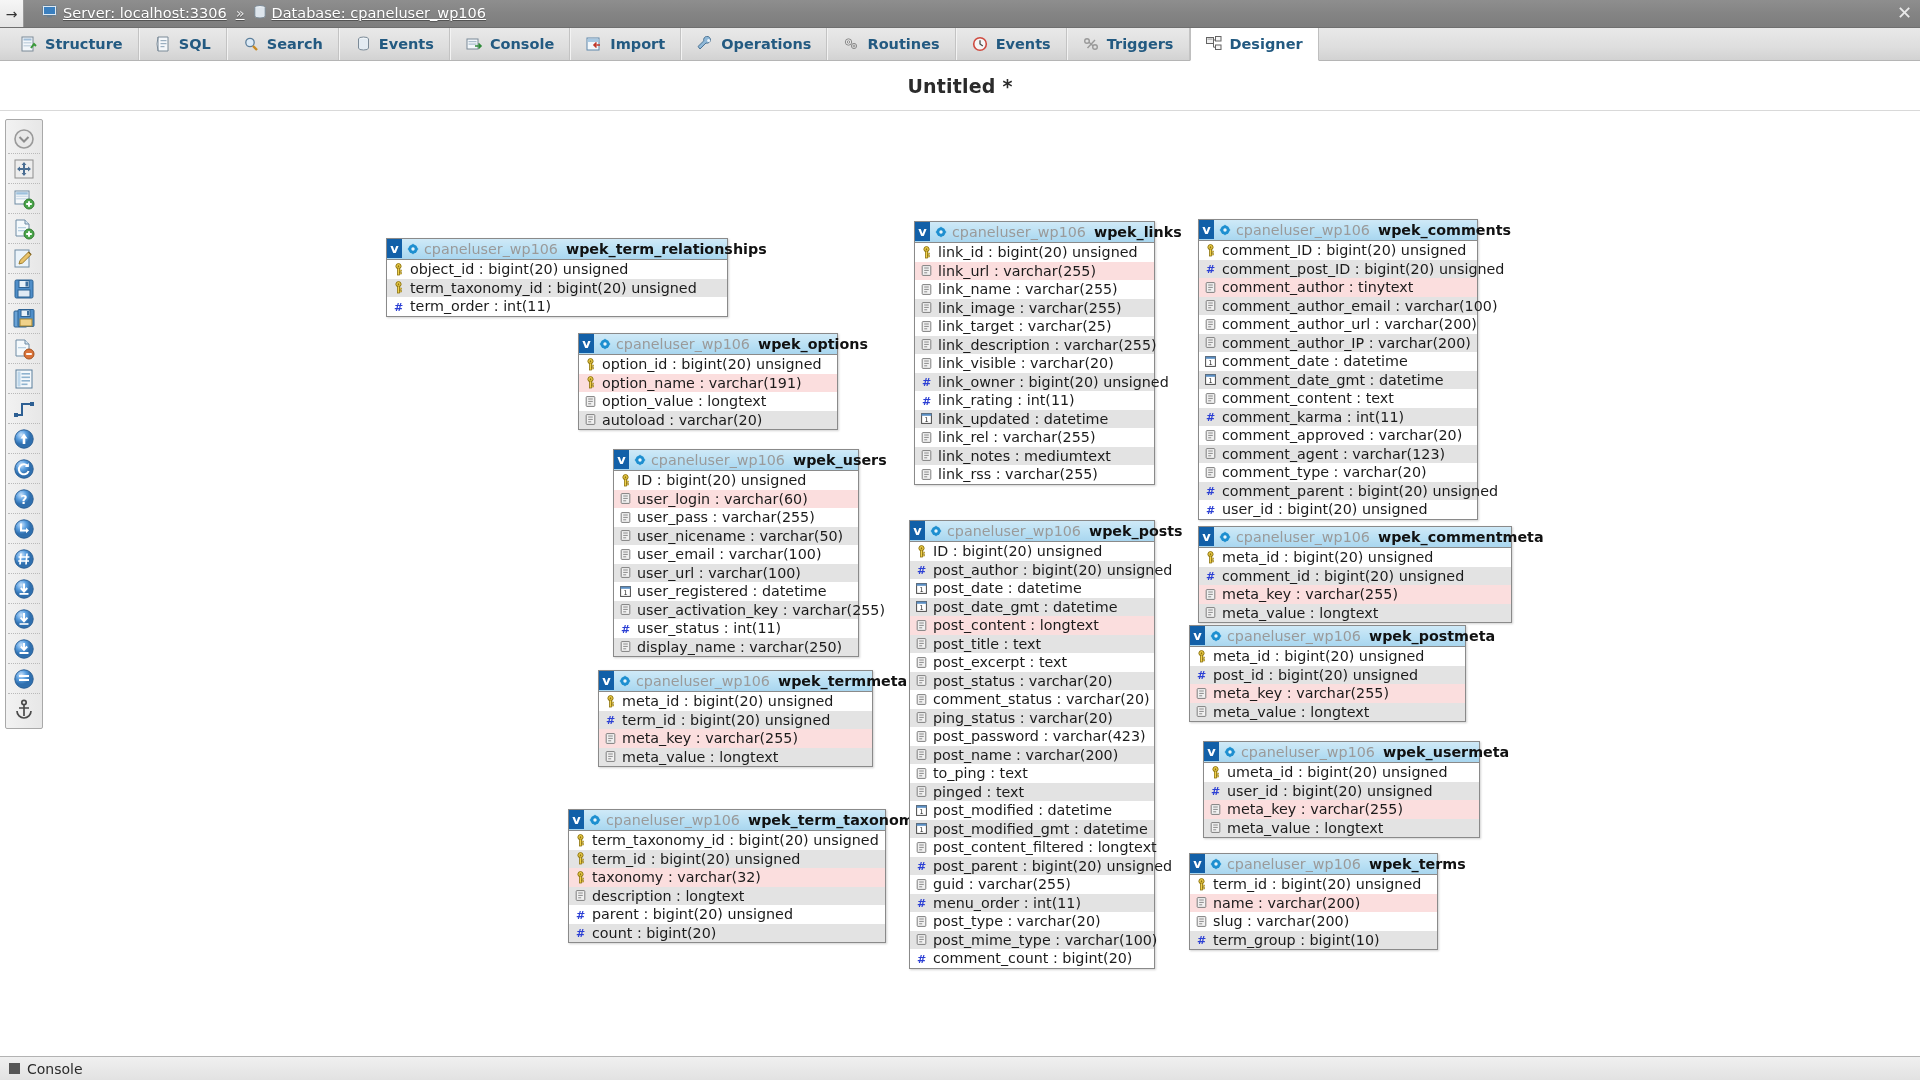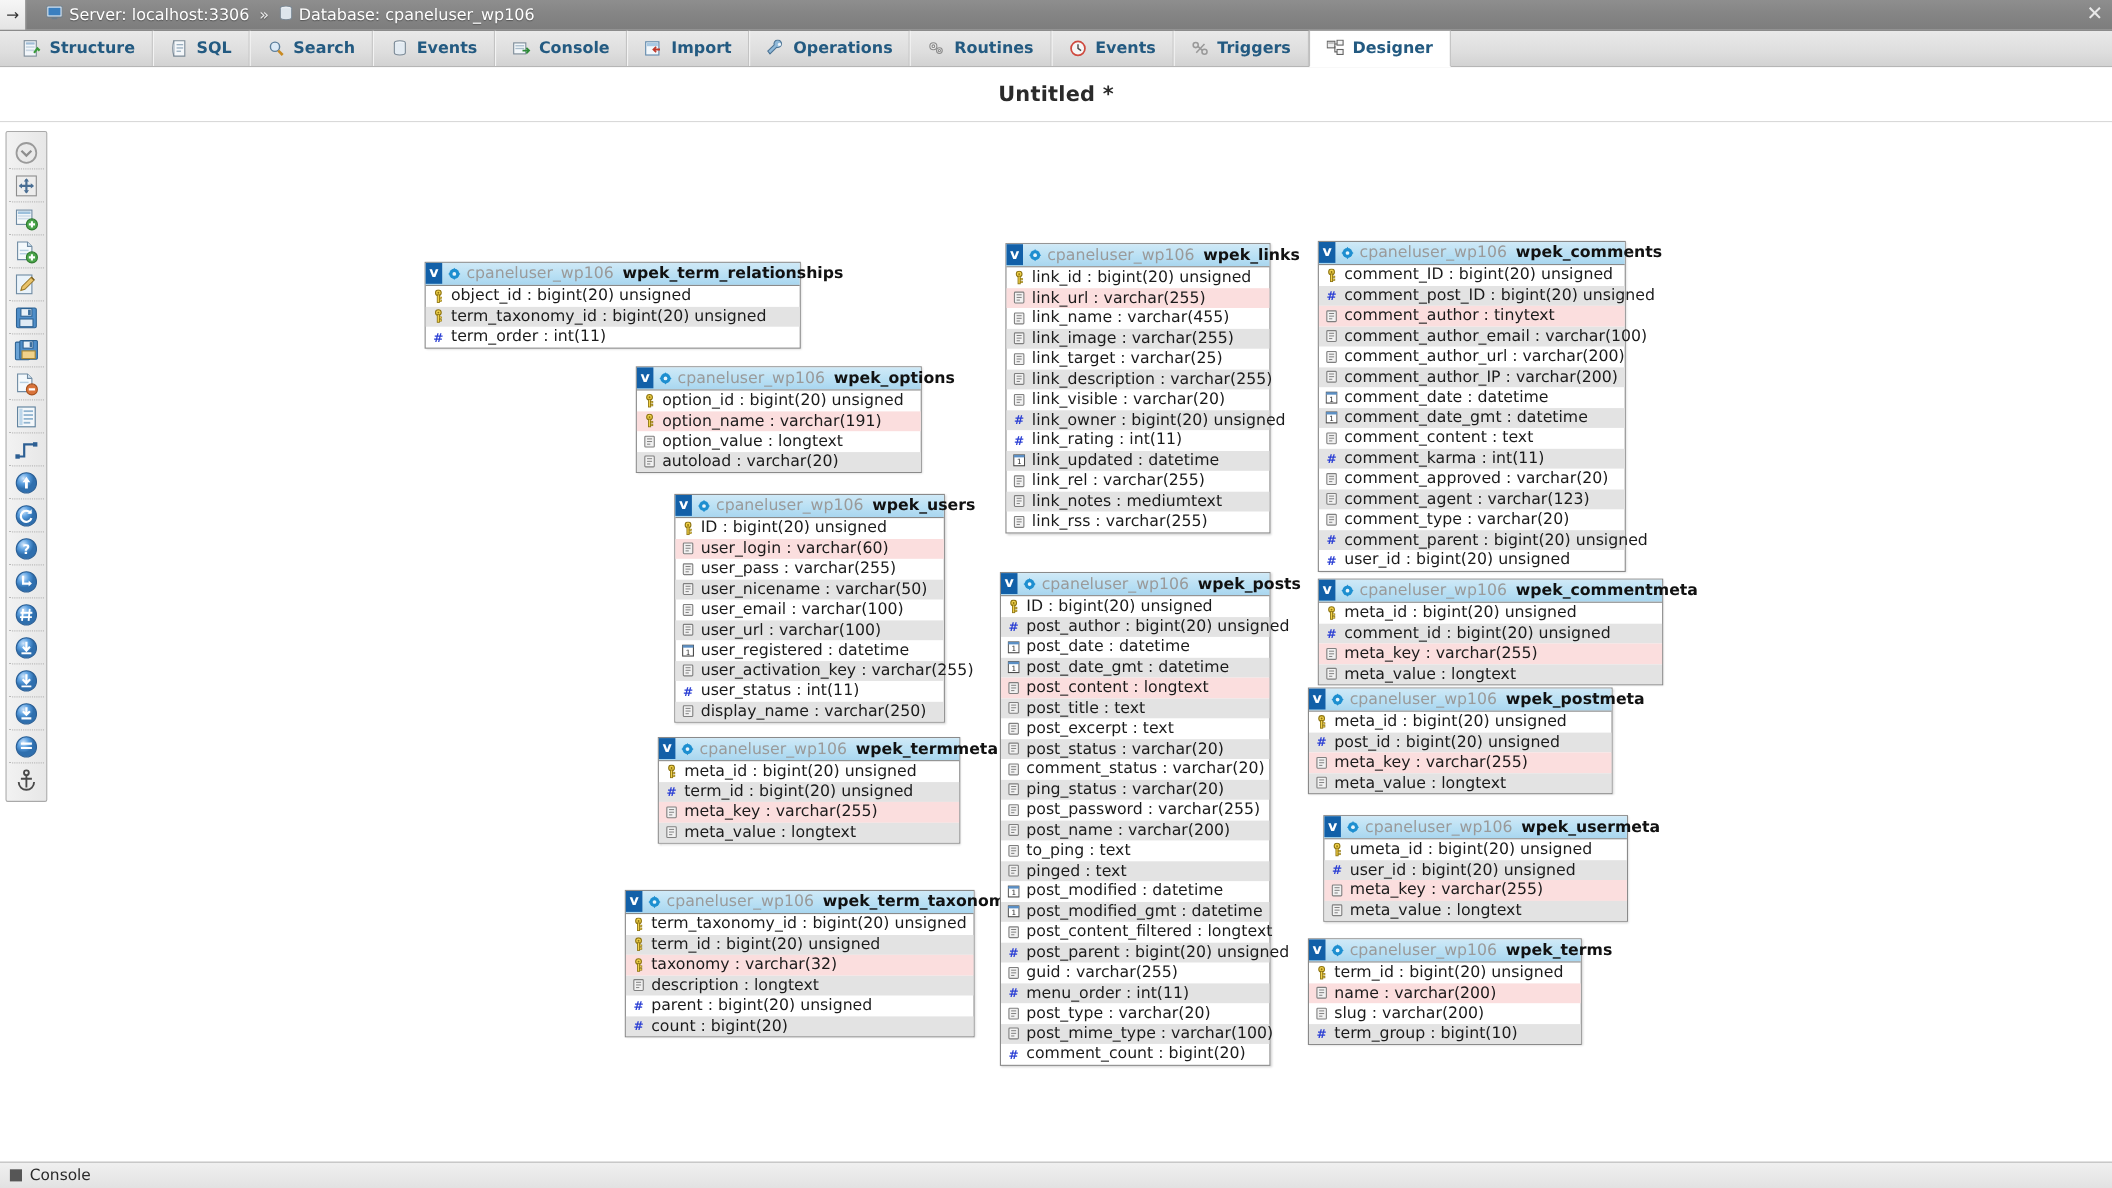--- a/index.html
+++ b/index.html
@@ -25,23 +25,24 @@
   }
   #server-bar .arrow-box {
     width: 24px; height: 27px;
     background: linear-gradient(to bottom,#f6f6f6,#e4e4e4);
     border-right: 1px solid #9a9a9a;
     display: flex; align-items: center; justify-content: center;
     color: #333; font-size: 14px;
     cursor: pointer;
   }
   #server-bar .crumbs {
-    display: flex; align-items: center; gap: 6px;
+    display: flex; gap: 6px;
     margin-left: 18px;
     text-shadow: 0 1px 1px rgba(0,0,0,.35);
+    text-decoration: underline;
   }
   #server-bar .sep { color: #e8e8e8; margin: 0 3px; }
   .mini-icon { display: inline-block; vertical-align: middle; }
   #win-close {
     position: absolute; right: 8px; top: 4px;
     color: #e9e9e9; font-size: 18px; line-height: 18px;
     cursor: pointer; font-weight: bold;
   }
 
   
@@ -918,21 +919,21 @@
           </span>
           <span class="colname">link_url : varchar(255)</span>
         </div>
         <div class="col">
           <span style="display: flex;">
             <svg class="ic" viewBox="0 0 11 13">
               <rect x="1.2" y="1.6" width="8.6" height="9.8" rx="0.8" fill="#f1f1f1" stroke="#7f7f7f" stroke-width="1"></rect>
               <path d="M3.2 4 h4.6 M3.2 6.4 h4.6 M3.2 8.8 h3" stroke="#7f7f7f" stroke-width="0.9"></path>
             </svg>
           </span>
-          <span class="colname">link_name : varchar(455)</span>
+          <span class="colname">link_name : varchar(255)</span>
         </div>
         <div class="col alt">
           <span style="display: flex;">
             <svg class="ic" viewBox="0 0 11 13">
               <rect x="1.2" y="1.6" width="8.6" height="9.8" rx="0.8" fill="#f1f1f1" stroke="#7f7f7f" stroke-width="1"></rect>
               <path d="M3.2 4 h4.6 M3.2 6.4 h4.6 M3.2 8.8 h3" stroke="#7f7f7f" stroke-width="0.9"></path>
             </svg>
           </span>
           <span class="colname">link_image : varchar(255)</span>
         </div>
@@ -1124,21 +1125,21 @@
           </span>
           <span class="colname">ping_status : varchar(20)</span>
         </div>
         <div class="col">
           <span style="display: flex;">
             <svg class="ic" viewBox="0 0 11 13">
               <rect x="1.2" y="1.6" width="8.6" height="9.8" rx="0.8" fill="#f1f1f1" stroke="#7f7f7f" stroke-width="1"></rect>
               <path d="M3.2 4 h4.6 M3.2 6.4 h4.6 M3.2 8.8 h3" stroke="#7f7f7f" stroke-width="0.9"></path>
             </svg>
           </span>
-          <span class="colname">post_password : varchar(255)</span>
+          <span class="colname">post_password : varchar(423)</span>
         </div>
         <div class="col alt">
           <span style="display: flex;">
             <svg class="ic" viewBox="0 0 11 13">
               <rect x="1.2" y="1.6" width="8.6" height="9.8" rx="0.8" fill="#f1f1f1" stroke="#7f7f7f" stroke-width="1"></rect>
               <path d="M3.2 4 h4.6 M3.2 6.4 h4.6 M3.2 8.8 h3" stroke="#7f7f7f" stroke-width="0.9"></path>
             </svg>
           </span>
           <span class="colname">post_name : varchar(200)</span>
         </div>

